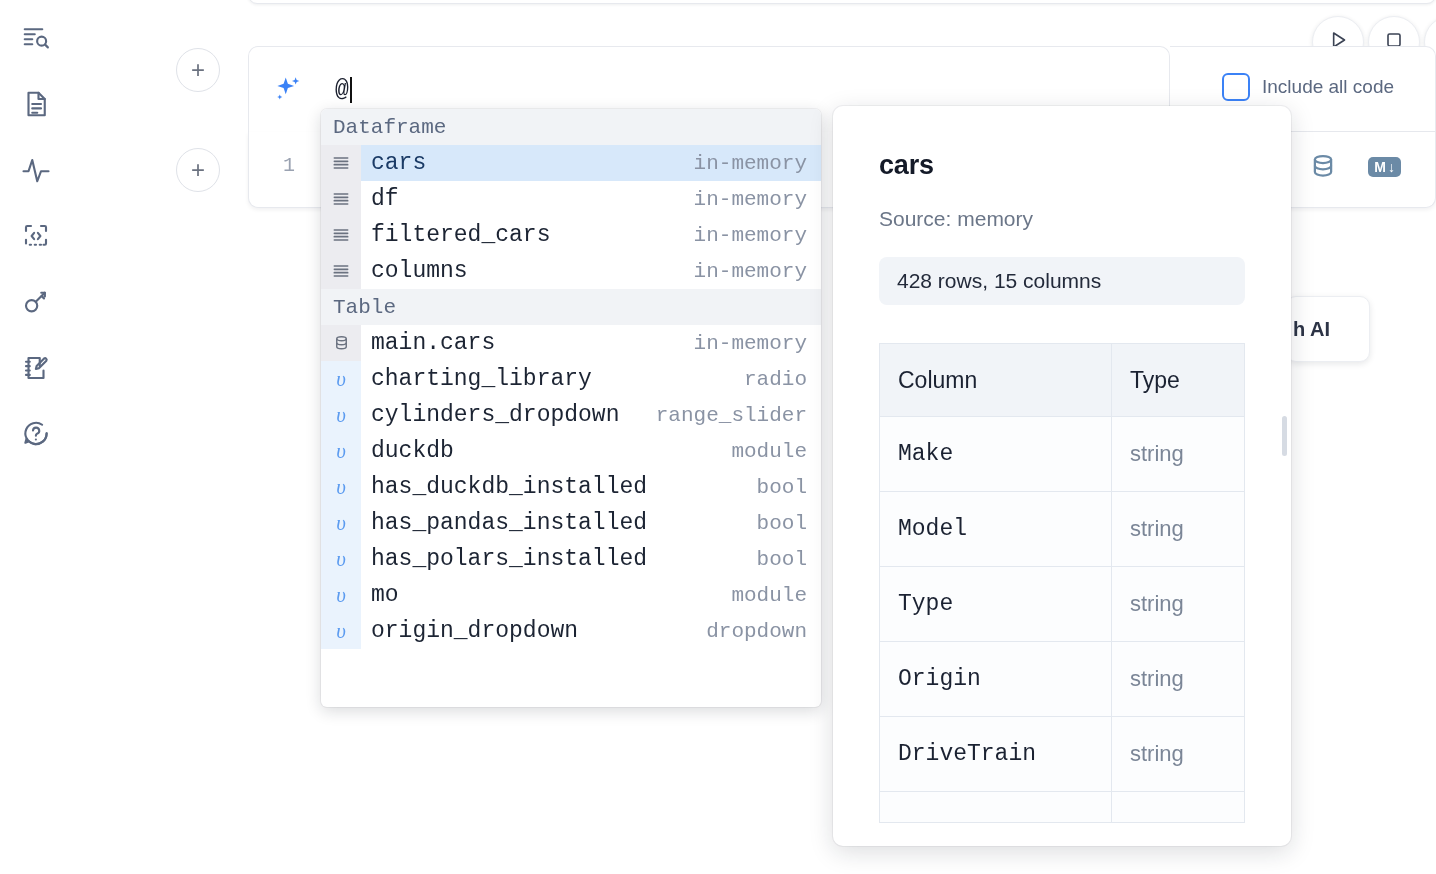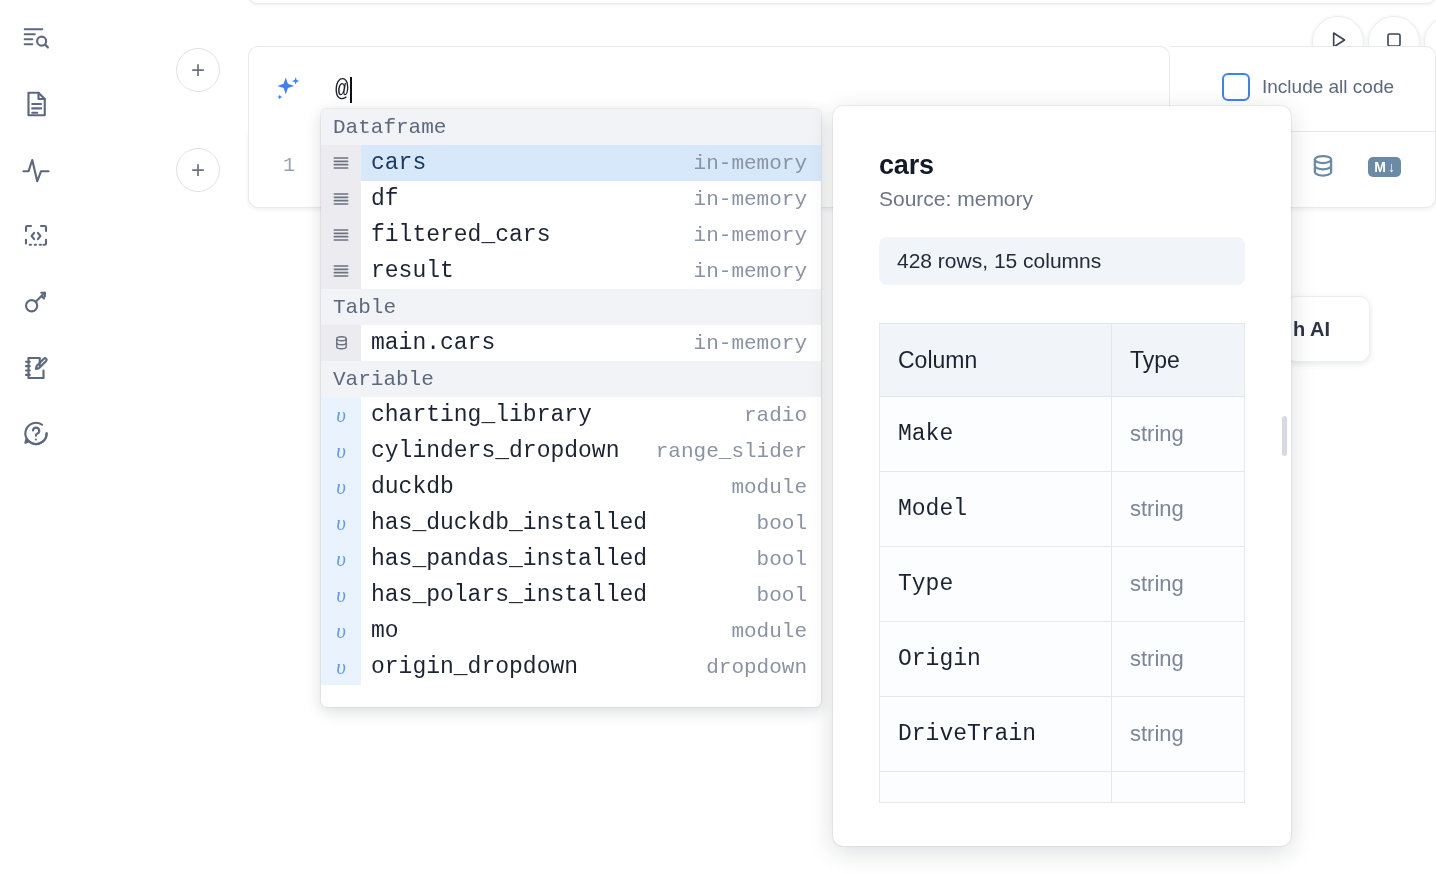--- a/index.html
+++ b/index.html
@@ -134,21 +134,21 @@
 
   
   .detail {
     position:absolute; left:833px; top:106px; width:458px; height:740px;
     background:#fff; border-radius:10px;
     box-shadow: 0 6px 24px rgba(20,25,40,.15), 0 0 0 1px rgba(20,25,40,.05);
     overflow:hidden;
   }
   .detail-inner { padding: 44px 46px 0 46px; }
   .detail-title { font-size:27px; font-weight:700; color:#141a28; letter-spacing:-0.2px; }
-  .detail-source { margin-top:6px; font-size:21px; color:#6b7688; }
+  .detail-source { margin-top:26px; font-size:21px; color:#6b7688; }
   .detail-pill {
     margin-top:26px; background:#f1f4f8; border-radius:8px; height:48px;
     display:flex; align-items:center; padding-left:18px; font-size:21px; color:#232a3a;text-align:center;
   }
   .detail-table { margin-top:38px; width:366px; border:1px solid #e3e8ef; border-bottom:none; }
   .dt-row { display:flex; border-bottom:1px solid #e3e8ef; }
   .dt-row.head { background:#f1f4f8; }
   .dt-c1 { width:232px; flex:0 0 232px; height:74px; display:flex; align-items:center;
            padding-left:18px; border-right:1px solid #e3e8ef; }
   .dt-c2 { flex:1 1 auto; height:74px; display:flex; align-items:center; padding-left:18px; }
@@ -329,36 +329,35 @@
         </div>
         <div class="ac-name">filtered_cars</div>
         <div class="ac-type">in-memory</div>
       </div>
       <div class="ac-item">
         <div class="ac-gutter">
           <svg width="20" height="20" viewBox="0 0 24 24" fill="none" stroke="currentColor" stroke-width="2" stroke-linecap="round">
             <path d="M4 6h16M4 10h16M4 14h16M4 18h16"></path>
           </svg>
         </div>
-        <div class="ac-name">result</div>
+        <div class="ac-name">columns</div>
         <div class="ac-type">in-memory</div>
       </div>
       <div class="ac-section">Table</div>
       <div class="ac-item">
         <div class="ac-gutter">
           <svg width="19" height="19" viewBox="0 0 24 24" fill="none" stroke="currentColor" stroke-width="1.8">
             <ellipse cx="12" cy="6" rx="6" ry="2.6"></ellipse>
             <path d="M6 6v5c0 1.4 2.7 2.6 6 2.6s6-1.2 6-2.6V6"></path>
             <path d="M6 11v5c0 1.4 2.7 2.6 6 2.6s6-1.2 6-2.6v-5"></path>
           </svg>
         </div>
         <div class="ac-name">main.cars</div>
         <div class="ac-type">in-memory</div>
       </div>
-      <div class="ac-section">Variable</div>
       <div class="ac-item">
         <div class="ac-gutter var">υ</div>
         <div class="ac-name">charting_library</div>
         <div class="ac-type">radio</div>
       </div>
       <div class="ac-item">
         <div class="ac-gutter var">υ</div>
         <div class="ac-name">cylinders_dropdown</div>
         <div class="ac-type">range_slider</div>
       </div>

